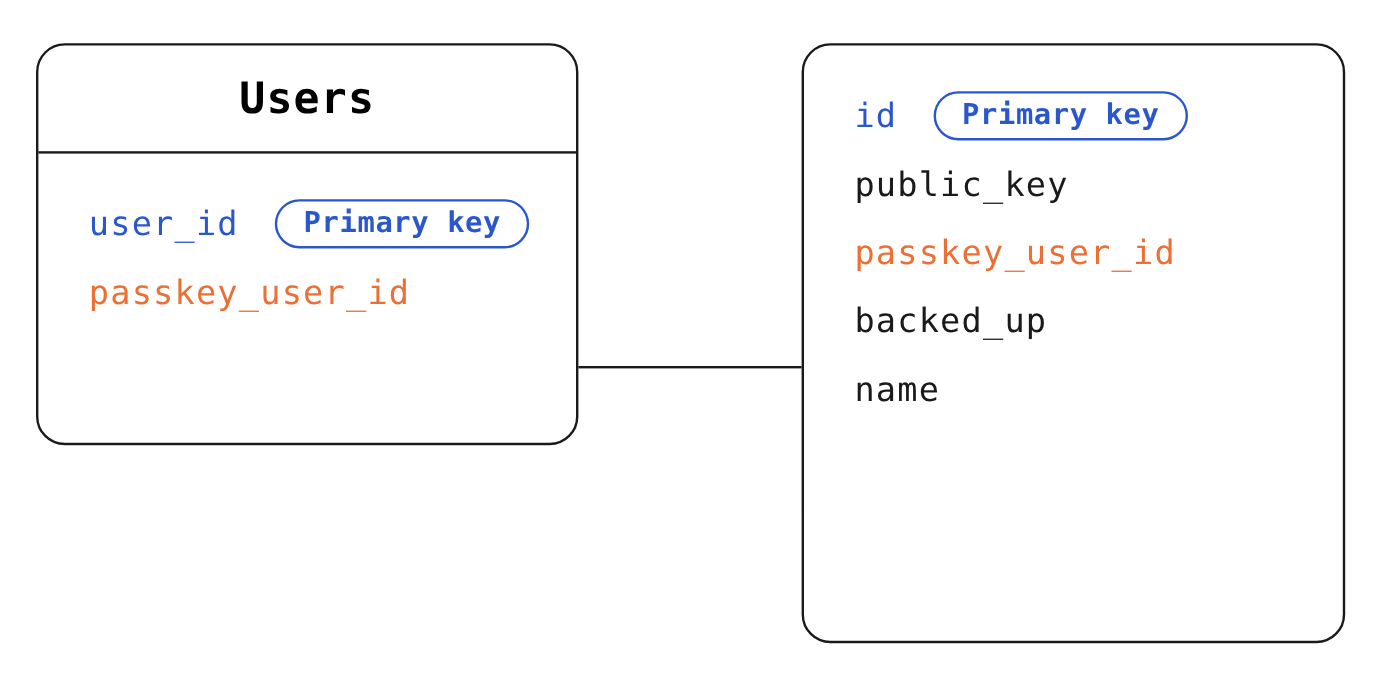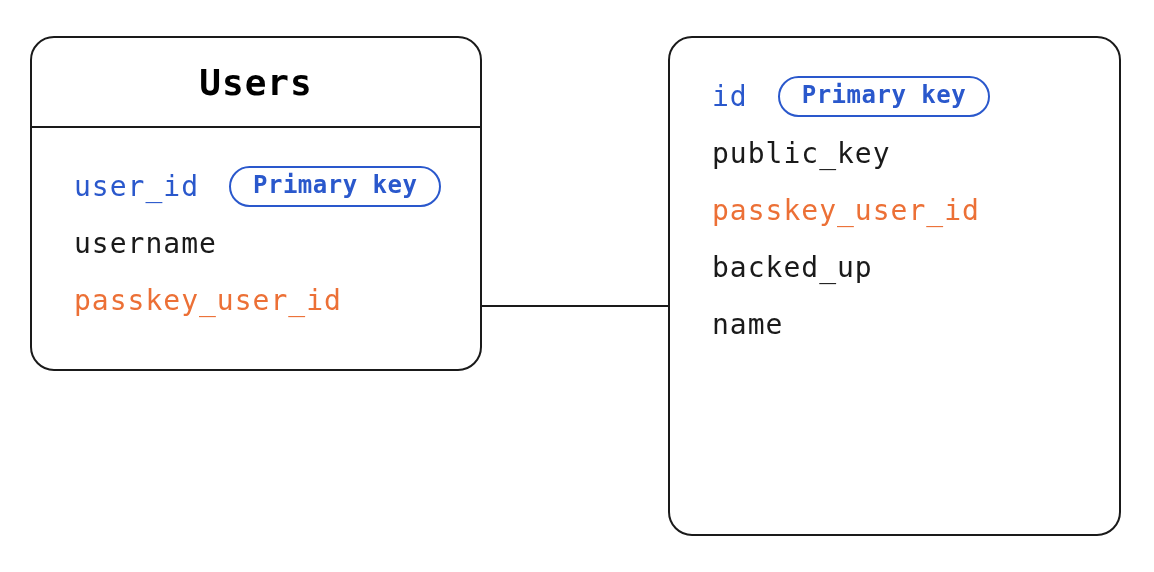--- a/index.html
+++ b/index.html
@@ -96,23 +96,20 @@
   <div class="entity entity-users">
     <div class="entity-header">
       <span class="entity-title">Users</span>
     </div>
     <div class="entity-body">
       <div class="field-row">
         <span class="fname c-blue">user_id</span>
         <span class="pill">Primary key</span>
       </div>
       <div class="field-row">
-        <span class="fname">username</span>
-      </div>
-      <div class="field-row">
         <span class="fname c-orange">passkey_user_id</span>
       </div>
     </div>
   </div>
 
   <div class="relationship-line"></div>
 
   <div class="entity entity-creds">
     <div class="entity-body">
       <div class="field-row">

